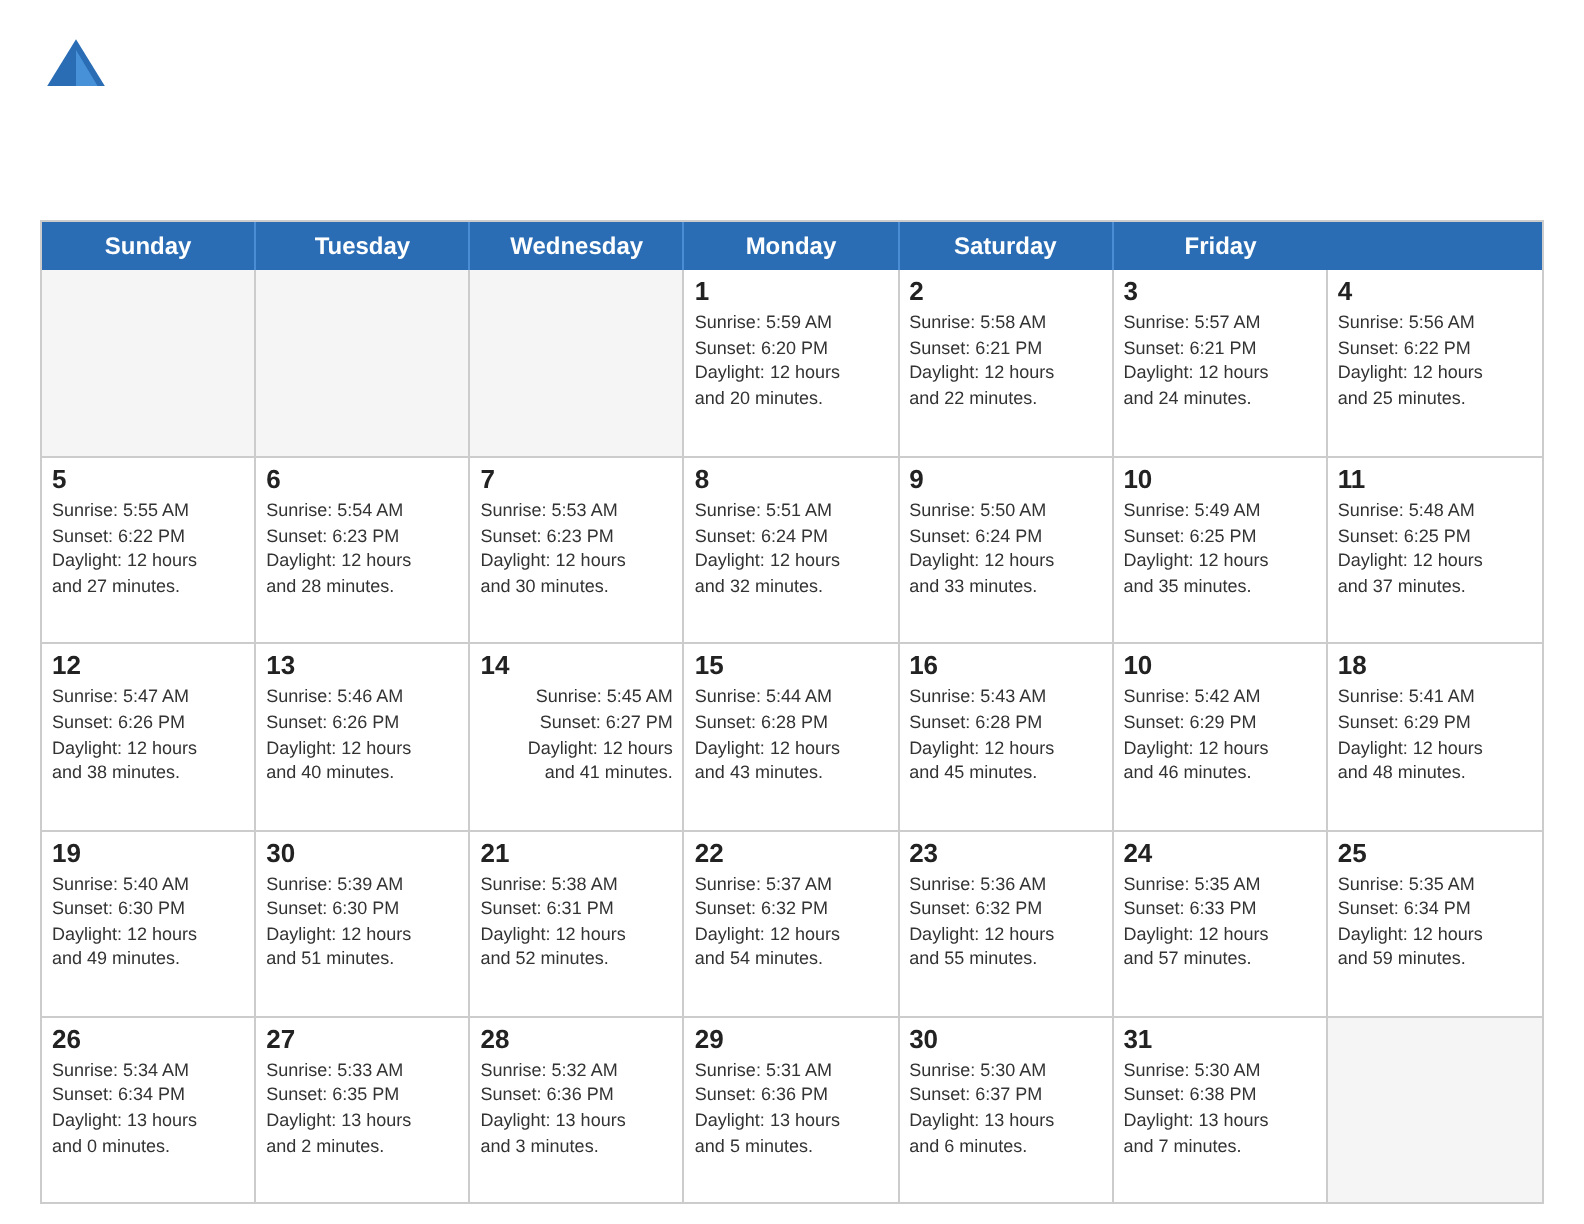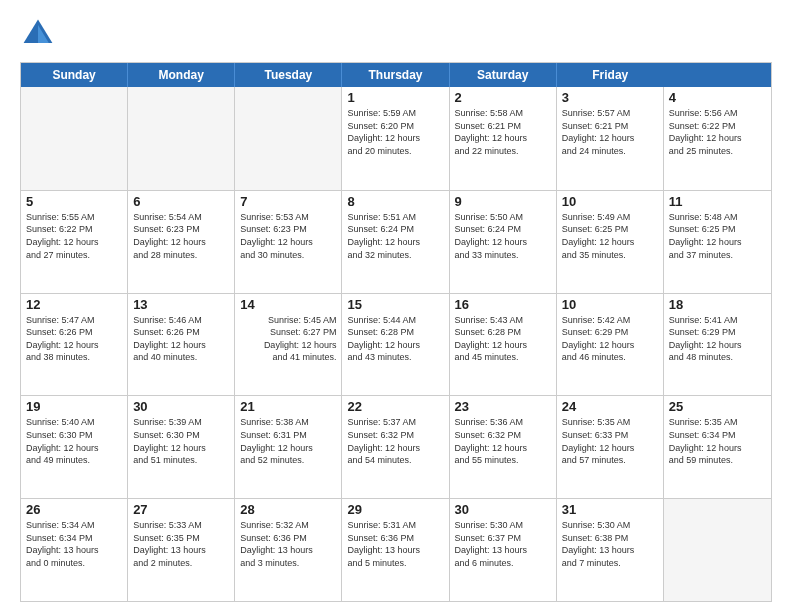--- a/index.html
+++ b/index.html
@@ -48,20 +48,21 @@
     }
     .location {
       font-size: 15px;
       color: #333;
     }
     .calendar {
       flex: 1;
       display: flex;
       flex-direction: column;
       border: 1px solid #ccc;
+      margin-top: 48px;
     }
     .cal-header {
       display: grid;
       grid-template-columns: repeat(7, 1fr);
       background: #2a6db5;
     }
     .cal-header-cell {
       color: #fff;
       font-size: 12px;
       font-weight: bold;
@@ -121,23 +122,23 @@
     </div>
     <div class="title-block">
       <div class="month-title"></div>
       <div class="location"></div>
     </div>
   </div>
 
   <div class="calendar">
     <div class="cal-header" id="cal-header">
         <div class="cal-header-cell">Sunday</div>
+        <div class="cal-header-cell">Tuesday</div>
+        <div class="cal-header-cell">Wednesday</div>
         <div class="cal-header-cell">Monday</div>
-        <div class="cal-header-cell">Tuesday</div>
-        <div class="cal-header-cell">Thursday</div>
         <div class="cal-header-cell">Saturday</div>
         <div class="cal-header-cell">Friday</div>
       </div>
     <div class="cal-body" id="cal-body">
         <div class="cal-row">
           <div class="cal-cell empty"></div>
           <div class="cal-cell empty"></div>
           <div class="cal-cell empty"></div>
           <div class="cal-cell">
             <div class="day-num">1</div>

